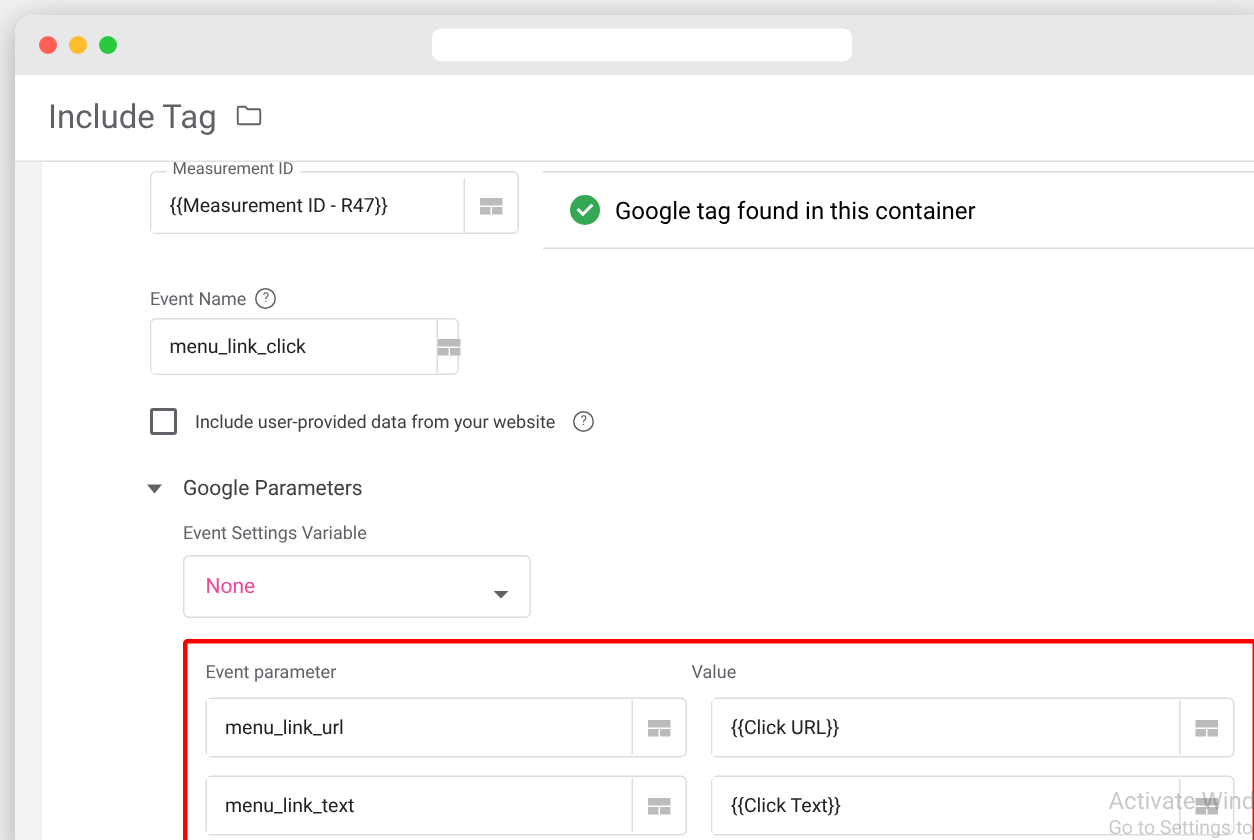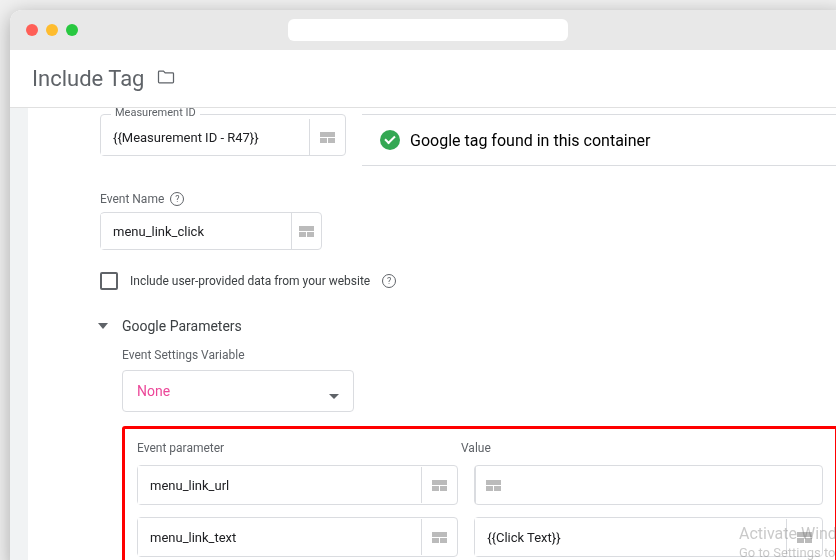--- a/index.html
+++ b/index.html
@@ -344,21 +344,21 @@
               <div class="checkmark"></div>
             </div>
           <span>Google tag found in this container</span>
         </div>
       </div>
 
       <div class="section-label">
         <span>Event Name</span>
         <span class="help-icon">?</span>
       </div>
-      <div class="field-box" style="width:222px;padding-top:0;">
+      <div class="field-box" style="width:206px;padding-top:0;">
         <div class="field-inner">
           <input class="field-input" value="menu_link_click" style="">
           <div class="var-icon-btn">
             <span class="brick-icon">
                 <span></span>
                 <span></span>
                 <span></span>
               </span>
           </div>
         </div>
@@ -394,20 +394,21 @@
                 <input class="param-input" value="menu_link_url" style="">
                 <div class="var-icon-btn">
                   <span class="brick-icon">
                       <span></span>
                       <span></span>
                       <span></span>
                     </span>
                 </div>
               </div>
               <div class="param-field param-value">
+                <input class="param-input" value="{{Click URL}}" style="">
                 <div class="var-icon-btn">
                   <span class="brick-icon">
                       <span></span>
                       <span></span>
                       <span></span>
                     </span>
                 </div>
               </div>
             </div>
 

